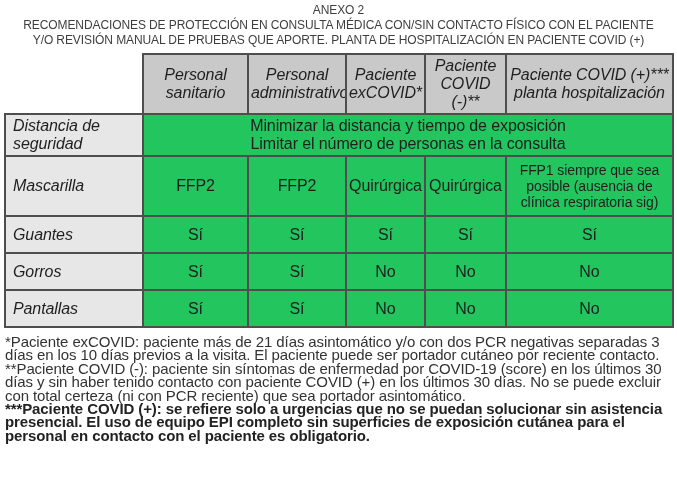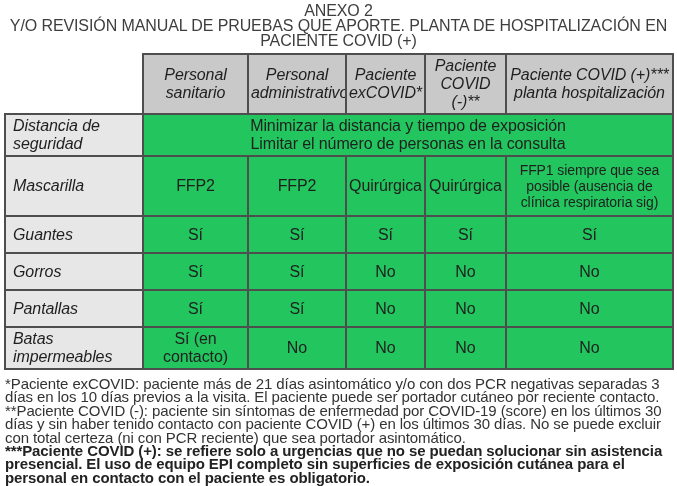--- a/index.html
+++ b/index.html
@@ -4,21 +4,21 @@
 <style>
   * { box-sizing: border-box; }
   html, body { margin: 0; padding: 0; background: #ffffff; }
   body {
     width: 677px; height: 486px;
     font-family: "Liberation Sans", sans-serif;
     color: #2c2c2c;
     overflow: hidden;
   }
   .title-block { text-align: center; padding-top: 3px; color: #3e3e3e; }
-  .title-block div { font-size: 16px; line-height: 15px; letter-spacing: -0.1px; }
+  .title-block div { font-size: 12px; line-height: 15px; letter-spacing: -0.1px; }
   .anexo { font-size: 12px; }
 
   table.protection {
     border-collapse: collapse;
     table-layout: fixed;
     width: 668px;
     margin: 5px 0 0 4px;
     color: #1f1f1f;
   }
   th, td {
@@ -68,20 +68,21 @@
     letter-spacing: -0.1px;
   }
   .footnotes p { margin: 0; }
   .footnotes p.bold { font-weight: bold; color: #222222; }
 </style>
 </head>
 <body>
 
 <div class="title-block">
   <div class="anexo">ANEXO 2</div>
+  <div>RECOMENDACIONES DE PROTECCIÓN EN CONSULTA MÉDICA CON/SIN CONTACTO FÍSICO CON EL PACIENTE</div>
   <div>Y/O REVISIÓN MANUAL DE PRUEBAS QUE APORTE. PLANTA DE HOSPITALIZACIÓN EN PACIENTE COVID (+)</div>
 </div>
 
 <table class="protection">
   <colgroup>
     <col style="width:138px">
       <col style="width:105px">
       <col style="width:98px">
     <col style="width:79px">
       <col style="width:81px">
@@ -134,28 +135,20 @@
       <td class="data">No</td>
     </tr>
     <tr class="r-short">
       <td class="rowlabel">Pantallas</td>
       <td class="data">Sí</td>
       <td class="data">Sí</td>
       <td class="data">No</td>
       <td class="data">No</td>
       <td class="data">No</td>
     </tr>
-    <tr class="r-short">
-      <td class="rowlabel">Batas impermeables</td>
-      <td class="data">Sí (en contacto)</td>
-      <td class="data">No</td>
-      <td class="data">No</td>
-      <td class="data">No</td>
-      <td class="data">No</td>
-    </tr>
   </tbody>
 </table>
 
 <div class="footnotes">
   <p>*Paciente exCOVID: paciente más de 21 días asintomático y/o con dos PCR negativas separadas 3 días en los 10 días previos a la visita. El paciente puede ser portador cutáneo por reciente contacto.</p>
   <p>**Paciente COVID (-): paciente sin síntomas de enfermedad por COVID-19 (score) en los últimos 30 días y sin haber tenido contacto con paciente COVID (+) en los últimos 30 días. No se puede excluir con total certeza (ni con PCR reciente) que sea portador asintomático.</p>
   <p class="bold">***Paciente COVID (+): se refiere solo a urgencias que no se puedan solucionar sin asistencia presencial. El uso de equipo EPI completo sin superficies de exposición cutánea para el personal en contacto con el paciente es obligatorio.</p>
 </div>
 
 </body></html>

